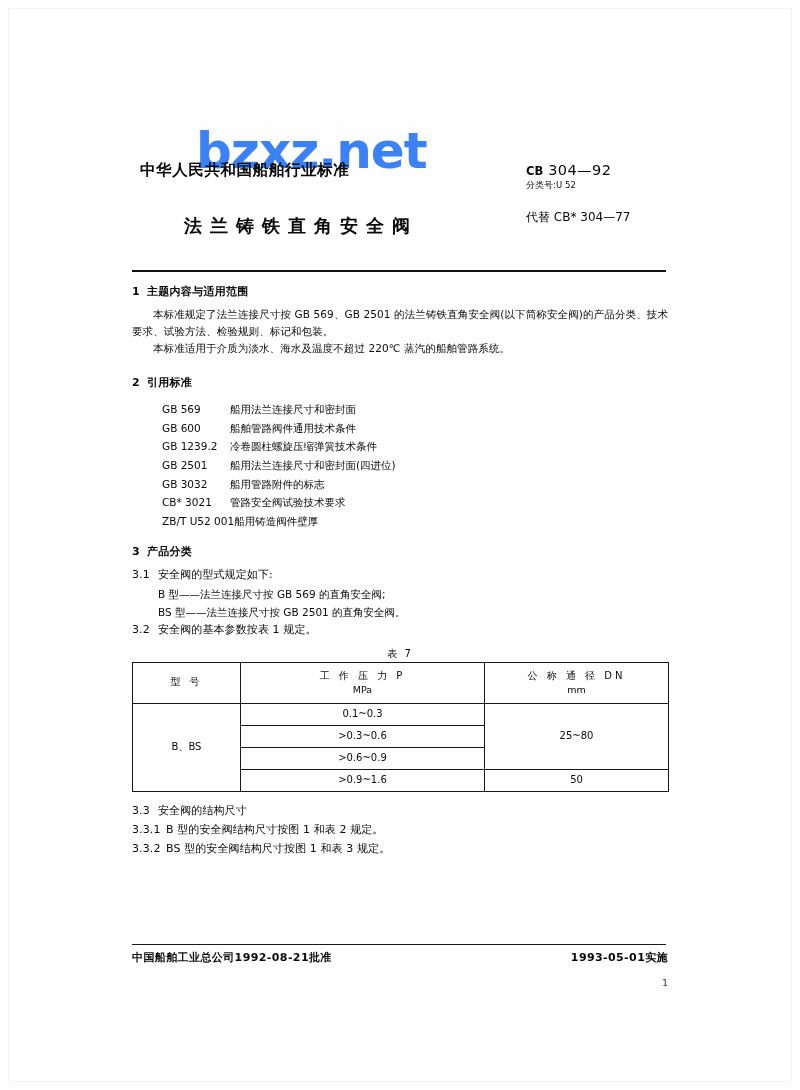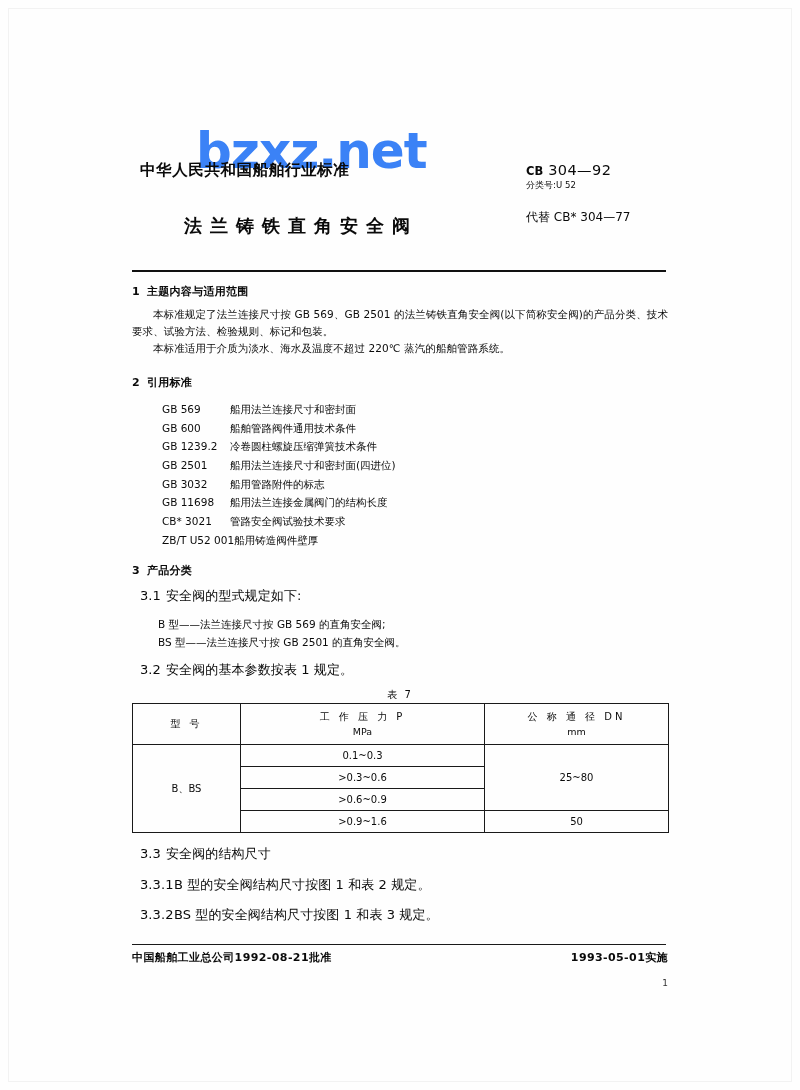--- a/index.html
+++ b/index.html
@@ -159,23 +159,23 @@
     line-height: 1.78;
     padding-left: 30px;
     white-space: nowrap;
   }
   .ref-code {
     display: inline-block;
     min-width: 68px;
   }
 
   .sub-h {
-    font-size: 13px;
+    font-size: 11px;
     line-height: 1.72;
-    margin: 8px;
+    margin: 0;
     letter-spacing: 0.1px;
   }
   .sub-h .n { display: inline-block; min-width: 26px; }
   .sub-item {
     font-size: 10.5px;
     line-height: 1.72;
     padding-left: 26px;
     margin: 0;
   }
   .sub-h2 .n { display: inline-block; min-width: 34px; }
@@ -296,21 +296,20 @@
     <div class="blk-2">
       <p class="sec-h">
         <span class="n">2</span><span>引用标准</span>
       </p>
       <ul class="ref-list">
         <li><span class="ref-code">GB 569</span><span>船用法兰连接尺寸和密封面</span></li>
         <li><span class="ref-code">GB 600</span><span>船舶管路阀件通用技术条件</span></li>
         <li><span class="ref-code">GB 1239.2</span><span>冷卷圆柱螺旋压缩弹簧技术条件</span></li>
         <li><span class="ref-code">GB 2501</span><span>船用法兰连接尺寸和密封面(四进位)</span></li>
         <li><span class="ref-code">GB 3032</span><span>船用管路附件的标志</span></li>
-        <li><span class="ref-code">GB 11698</span><span>船用法兰连接金属阀门的结构长度</span></li>
         <li><span class="ref-code">CB* 3021</span><span>管路安全阀试验技术要求</span></li>
         <li><span class="ref-code">ZB/T U52 001</span><span>船用铸造阀件壁厚</span></li>
       </ul>
     </div>
 
     <div class="blk-3">
       <p class="sec-h">
         <span class="n">3</span><span>产品分类</span>
       </p>
 

